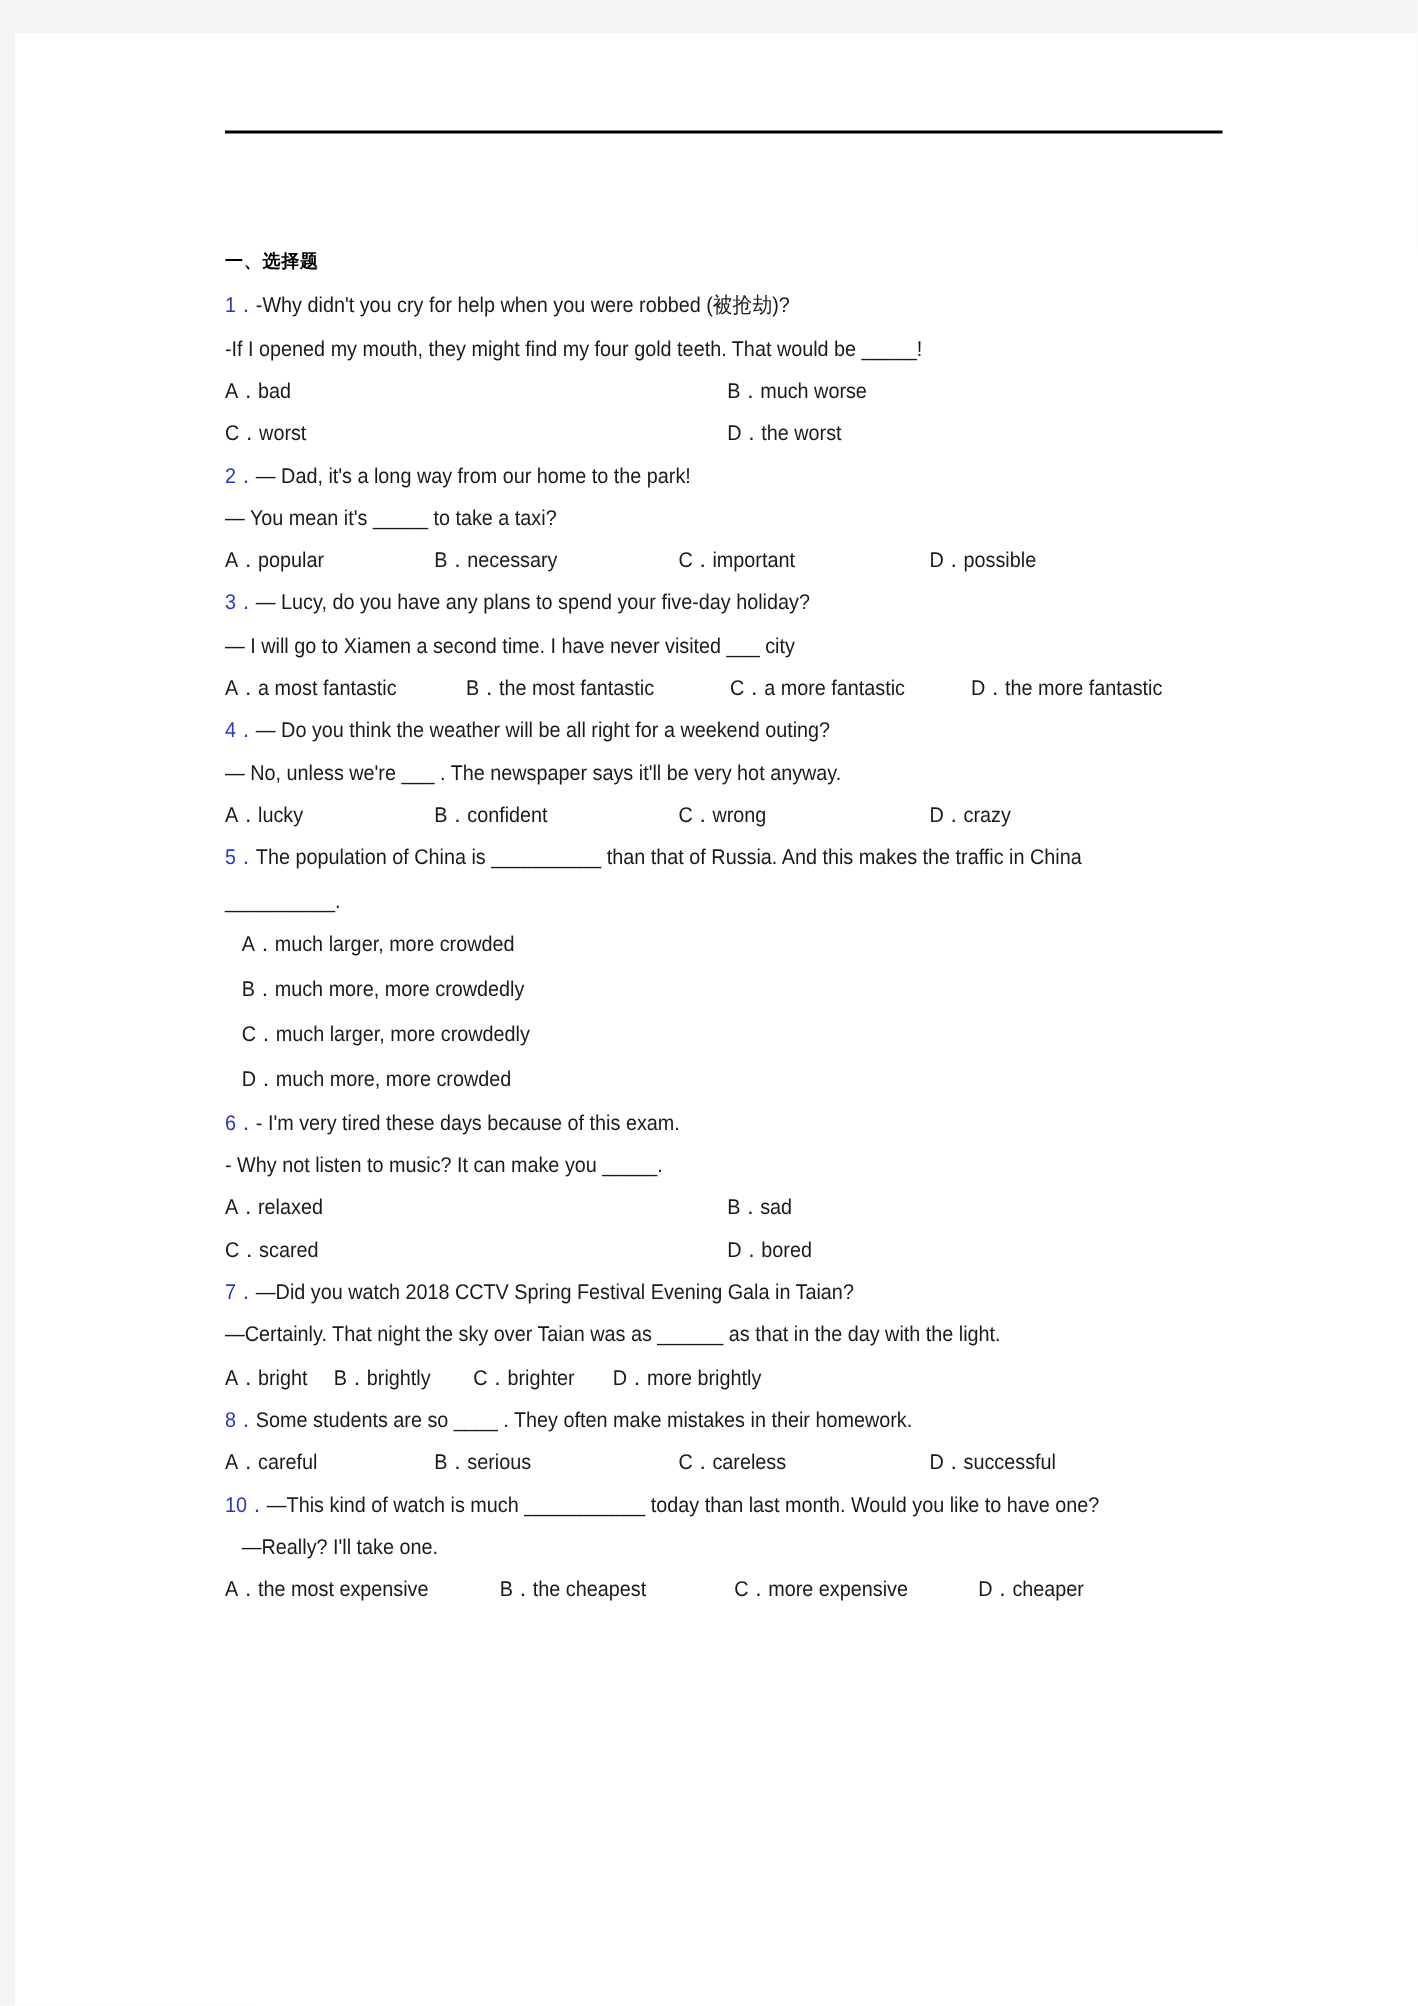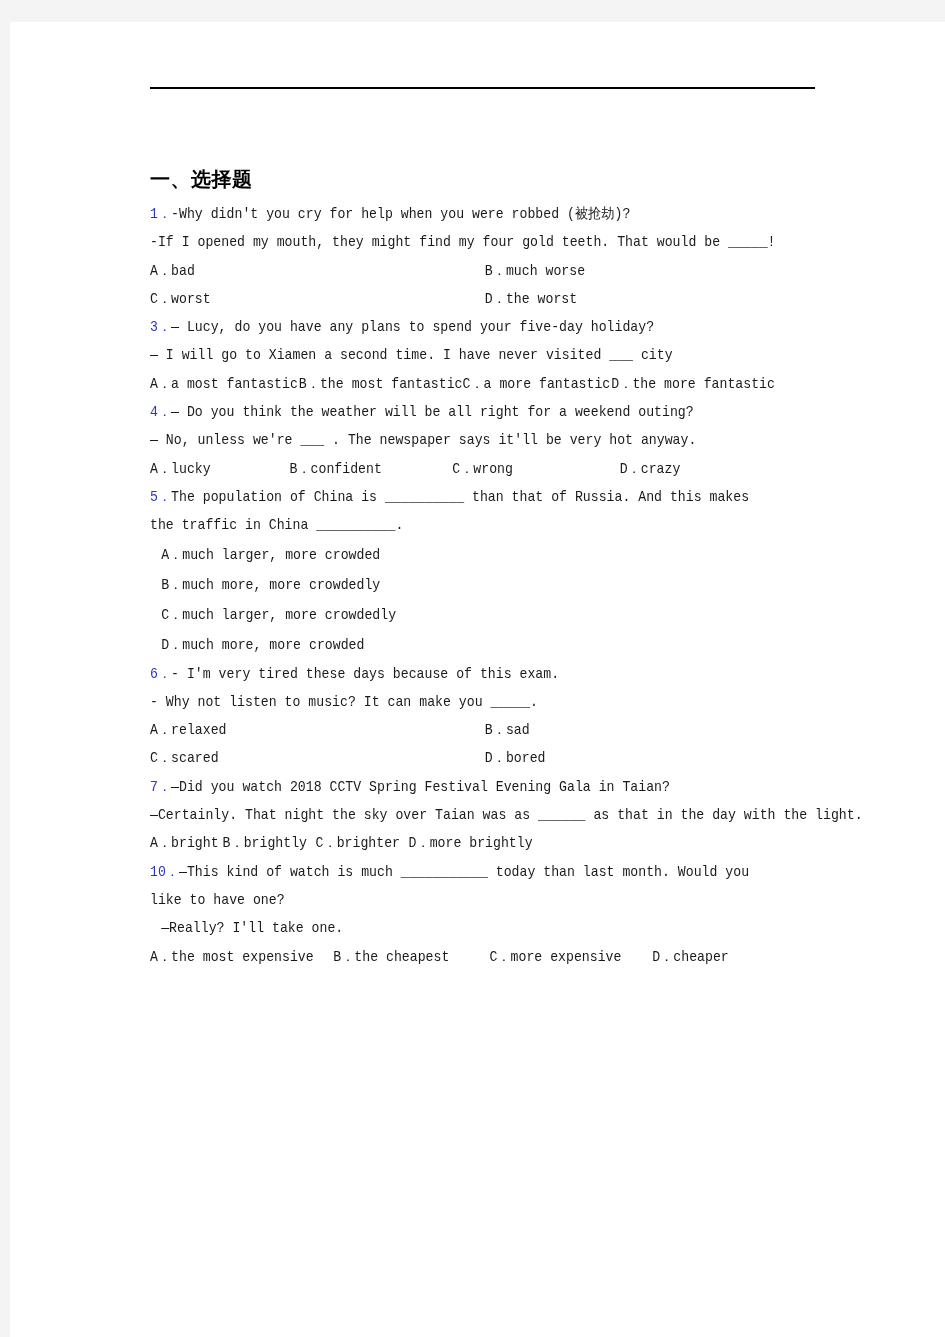--- a/index.html
+++ b/index.html
@@ -31,29 +31,28 @@
   }
   .content {
     position: absolute;
     left: 140px;
     top: 145px;
     width: 672px;
   }
   .section-title {
     font-family: "DejaVu Sans", sans-serif;
     font-weight: bold;
-    font-size: 20px;
+    font-size: 12px;
     color: #000000;
     letter-spacing: 0.5px;
     margin: 0 0 9px 0;
     line-height: 1.2;
   }
   .q {
     margin: 0;
-    font-family: Liberation Mono, monospace;
   }
   .line {
     font-size: 14.2px;
     line-height: 28.3px;
     color: #1a1a1a;
     white-space: nowrap;
     font-stretch: condensed;
     transform: scaleX(0.93);
     transform-origin: left center;
   }
@@ -116,20 +115,30 @@
       <div class="opts two">
         <span>A．bad</span>
         <span>B．much worse</span>
       </div>
       <div class="opts two">
         <span>C．worst</span>
         <span>D．the worst</span>
       </div>
     </div>
 
+    <div class="q">
+      <div class="line"><span class="num">2．</span><span>— Dad, it's a long way from our home to the park!</span></div>
+      <div class="line">— You mean it's _____ to take a taxi?</div>
+      <div class="opts four">
+        <span>A．popular</span>
+        <span>B．necessary</span>
+        <span>C．important</span>
+        <span>D．possible</span>
+      </div>
+    </div>
 
     <div class="q">
       <div class="line"><span class="num">3．</span><span>— Lucy, do you have any plans to spend your five-day holiday?</span></div>
       <div class="line">— I will go to Xiamen a second time. I have never visited ___ city</div>
       <div class="opts q3">
         <span>A．a most fantastic</span>
         <span>B．the most fantastic</span>
         <span>C．a more fantastic</span>
         <span>D．the more fantastic</span>
       </div>
@@ -171,20 +180,29 @@
       <div class="line"><span class="num">7．</span><span>—Did you watch 2018 CCTV Spring Festival Evening Gala in Taian?</span></div>
       <div class="line">—Certainly. That night the sky over Taian was as ______ as that in the day with the light.</div>
       <div class="opts q7">
         <span>A．bright</span>
         <span>B．brightly</span>
         <span>C．brighter</span>
         <span>D．more brightly</span>
       </div>
     </div>
 
+    <div class="q">
+      <div class="line"><span class="num">8．</span><span>Some students are so ____ . They often make mistakes in their homework.</span></div>
+      <div class="opts four">
+        <span>A．careful</span>
+        <span>B．serious</span>
+        <span>C．careless</span>
+        <span>D．successful</span>
+      </div>
+    </div>
 
 
     <div class="q">
       <div class="line wrap"><span class="num">10．</span><span>—This kind of watch is much ___________ today than last month. Would you like to have one?</span></div>
       <div class="line indent">—Really? I'll take one.</div>
       <div class="opts q10">
         <span>A．the most expensive</span>
         <span>B．the cheapest</span>
         <span>C．more expensive</span>
         <span>D．cheaper</span>

